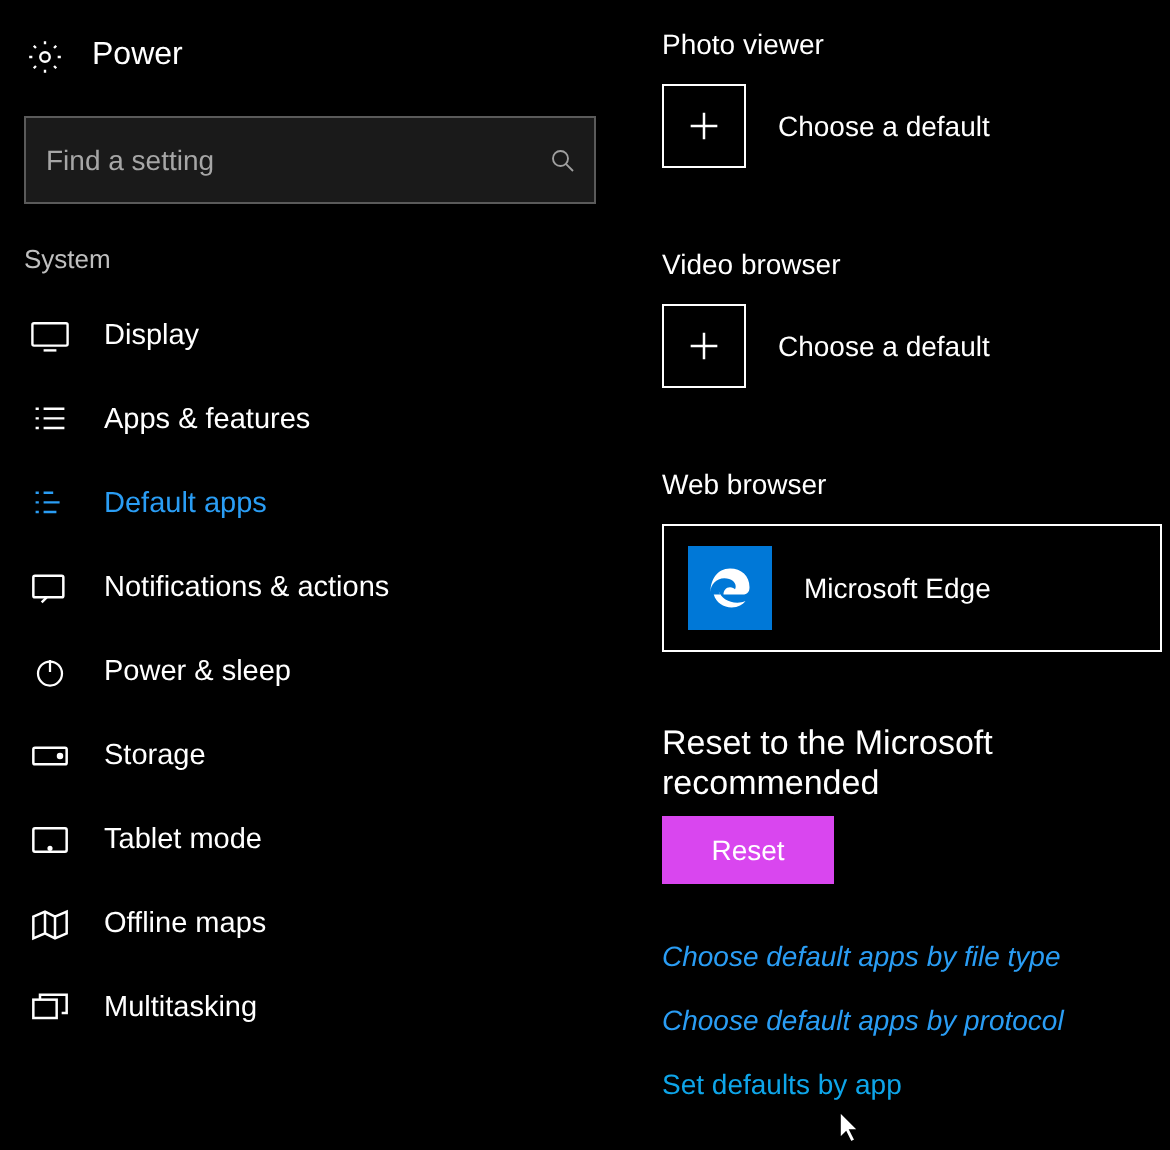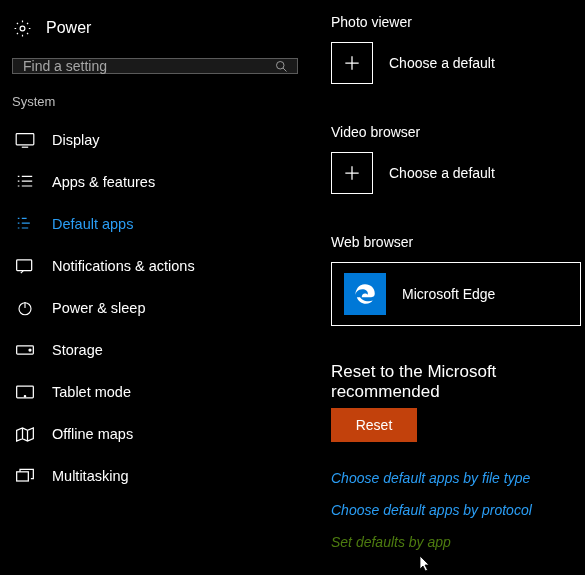--- a/index.html
+++ b/index.html
@@ -26,21 +26,21 @@
     display: flex;
     align-items: center;
     gap: 14px;
     height: 28px;
     margin-bottom: 16px;
   }
   .home-row .icon { width: 20px; display:flex; justify-content:center; }
   .home-row .label { font-size: 16px; }
   .search-box {
     width: 286px;
-    height: 16px;
+    height: 44px;
     border: 1px solid #5a5a5a;
     background: #1a1a1a;
     display: flex;
     align-items: center;
     padding: 0 8px 0 10px;
     color: #a0a0a0;
     margin-bottom: 20px;
   }
   .search-box .placeholder { flex: 1; color:#a6a6a6; font-size:14px; }
   .search-box .icon { width:16px; display:flex; justify-content:center; }
@@ -102,39 +102,38 @@
     gap: 16px;
   }
   .edge-tile {
     width: 42px; height: 42px;
     background: #0078d7;
     display:flex; align-items:center; justify-content:center;
   }
   .reset-text { font-size: 17px; margin-bottom: 6px; }
   .reset-btn {
     width: 86px; height: 34px;
-    background: #c2410c;
+    background: #d946ef;
     color: #fff;
     border: none;
     font-size: 14px;
     cursor: pointer;
     margin-bottom: 28px;
   }
   .link-line {
     color: #2a9df4;
     font-size: 14px;
     margin-bottom: 16px;
     cursor: pointer;
     font-style: italic;
   }
   .muted-line {
-    color: #4d7c0f;
+    color: #0ea5e9;
     font-size: 14px;
     position: relative;
-    font-style: italic;
   }
   .cursor {
     position: absolute;
     left: 416px;
     top: 555px;
     pointer-events: none;
   }
   svg { stroke: currentColor; fill: none; }
 </style>
 </head>

